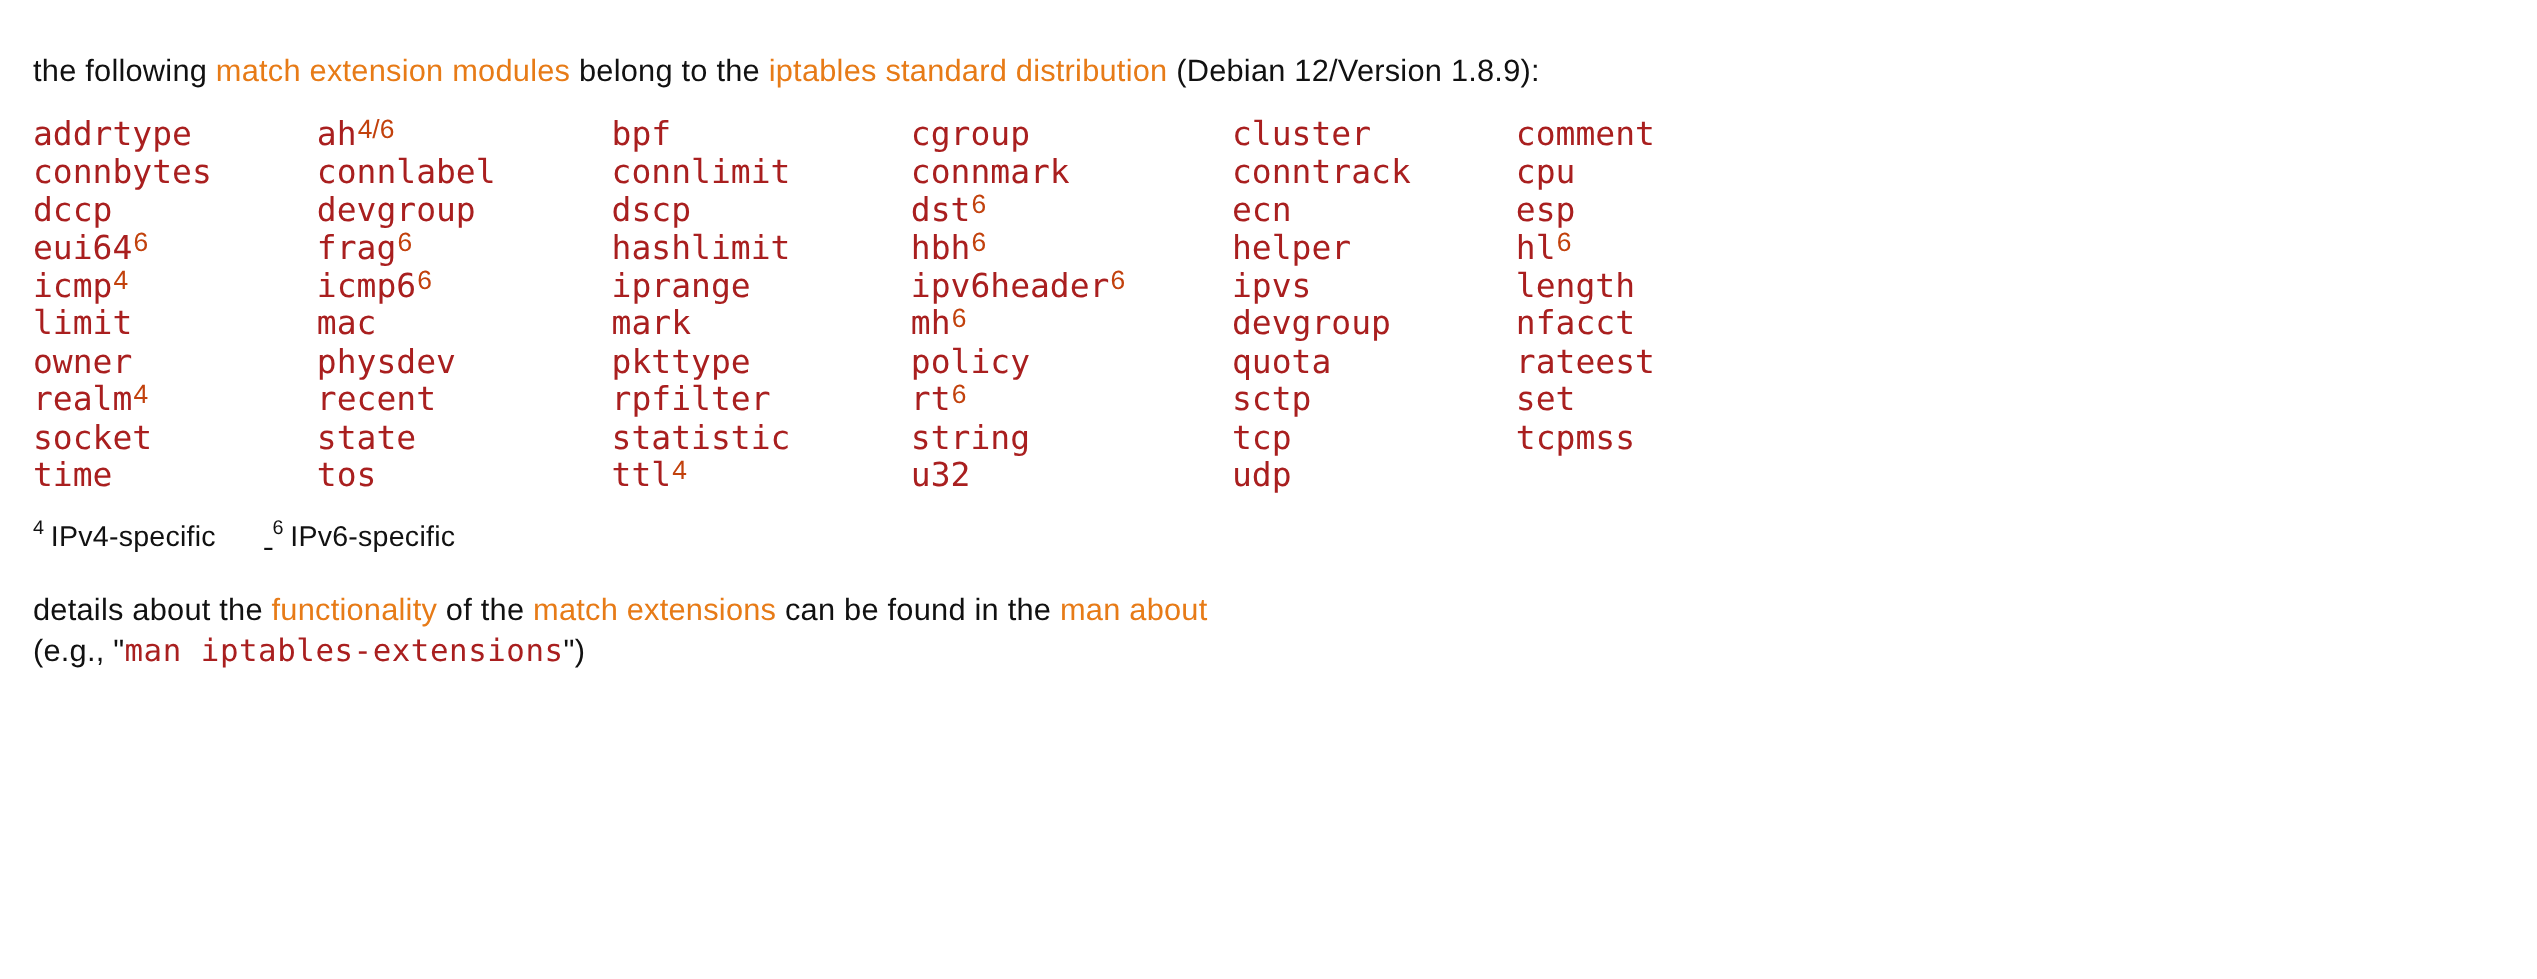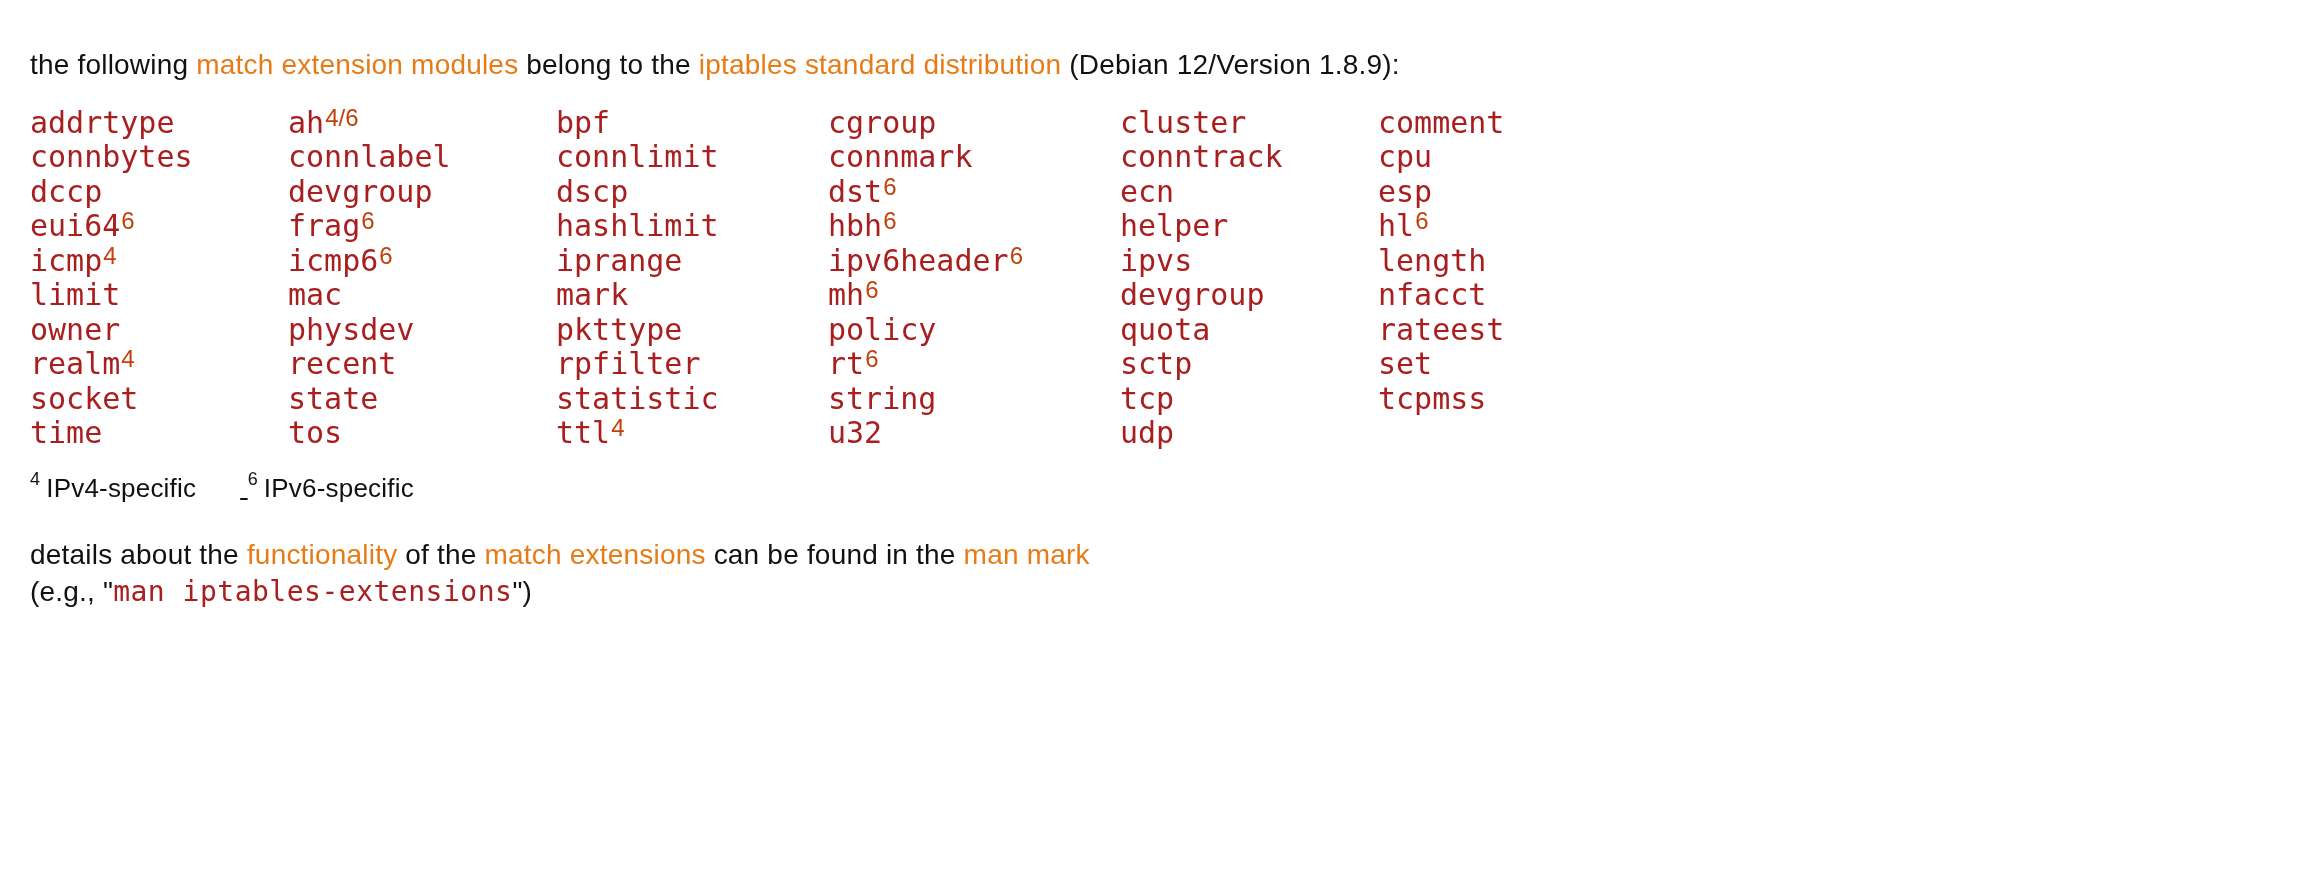--- a/index.html
+++ b/index.html
@@ -285,20 +285,20 @@
     <span class="legend-item">
       <span class="legend-sup">4</span><span>IPv4-specific</span>
     </span>
     <span class="legend-item">
       <span class="legend-sup">6</span><span>IPv6-specific</span>
     </span>
   </div>
 
   <div class="footer">
     <div>
-      <span>details about the </span><span class="hl">functionality</span><span> of the </span><span class="hl">match extensions</span><span> can be found in the </span><span class="hl">man mark</span>
+      <span>details about the </span><span class="hl">functionality</span><span> of the </span><span class="hl">match extensions</span><span> can be found in the </span><span class="hl">man about</span>
     </div>
     <div>
       <span>(e.g., "</span><span class="mono">man  iptables-extensions</span><span>")</span>
     </div>
   </div>
 
 </div>
 
 </body></html>

